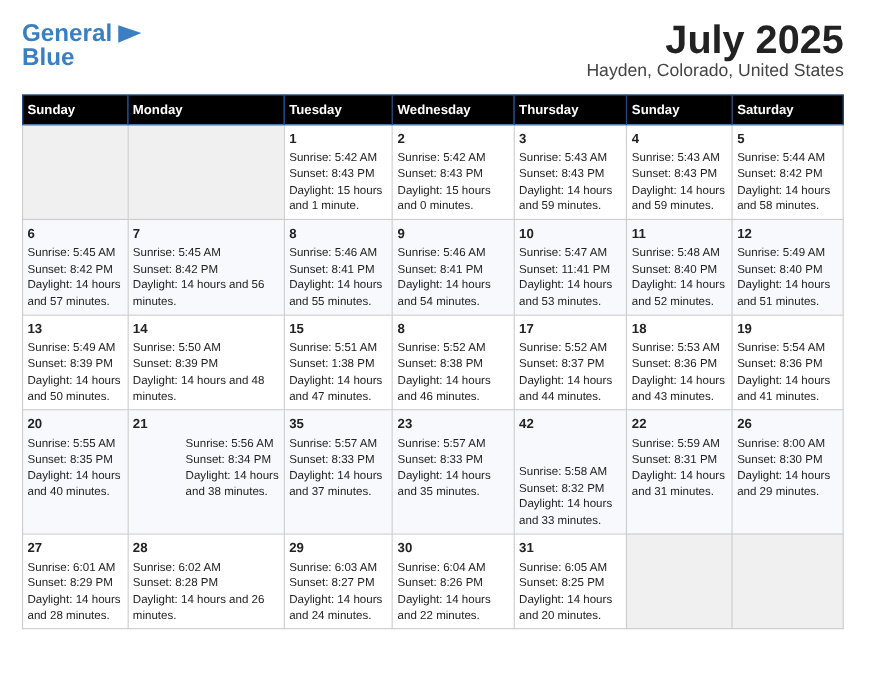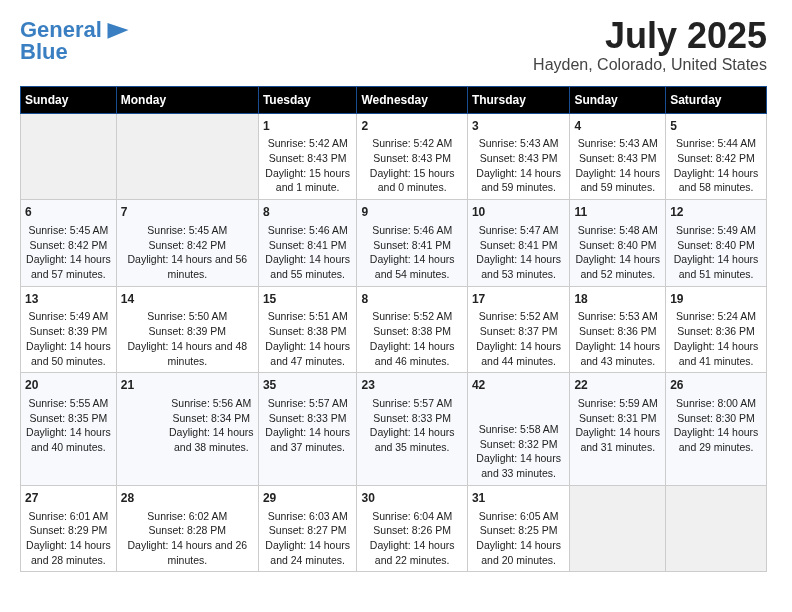--- a/index.html
+++ b/index.html
@@ -83,21 +83,20 @@
     }
     .day-num {
       font-weight: bold;
       font-size: 12px;
       display: block;
       margin-bottom: 2px;
     }
     .day-info {
       font-size: 10.5px;
       color: #222;
-      text-align: center;
     }
     td.empty {
       background: #f0f0f0 !important;
     }
   </style>
 </head>
 <body>
 
 <div class="page">
   <div class="header">
@@ -191,21 +190,21 @@
           </td>
           <td>
             <span class="day-num">9</span>
             <div class="day-info" style="white-space: pre-line;">Sunrise: 5:46 AM
 Sunset: 8:41 PM
 Daylight: 14 hours and 54 minutes.</div>
           </td>
           <td>
             <span class="day-num">10</span>
             <div class="day-info" style="white-space: pre-line;">Sunrise: 5:47 AM
-Sunset: 8:41 PM
+Sunset: 11:41 PM
 Daylight: 14 hours and 53 minutes.</div>
           </td>
           <td>
             <span class="day-num">11</span>
             <div class="day-info" style="white-space: pre-line;">Sunrise: 5:48 AM
 Sunset: 8:40 PM
 Daylight: 14 hours and 52 minutes.</div>
           </td>
           <td>
             <span class="day-num">12</span>
@@ -223,21 +222,21 @@
           </td>
           <td>
             <span class="day-num">14</span>
             <div class="day-info" style="white-space: pre-line;">Sunrise: 5:50 AM
 Sunset: 8:39 PM
 Daylight: 14 hours and 48 minutes.</div>
           </td>
           <td>
             <span class="day-num">15</span>
             <div class="day-info" style="white-space: pre-line;">Sunrise: 5:51 AM
-Sunset: 8:38 PM
+Sunset: 1:38 PM
 Daylight: 14 hours and 47 minutes.</div>
           </td>
           <td>
             <span class="day-num">8</span>
             <div class="day-info" style="white-space: pre-line;">Sunrise: 5:52 AM
 Sunset: 8:38 PM
 Daylight: 14 hours and 46 minutes.</div>
           </td>
           <td>
             <span class="day-num">17</span>
@@ -246,21 +245,21 @@
 Daylight: 14 hours and 44 minutes.</div>
           </td>
           <td>
             <span class="day-num">18</span>
             <div class="day-info" style="white-space: pre-line;">Sunrise: 5:53 AM
 Sunset: 8:36 PM
 Daylight: 14 hours and 43 minutes.</div>
           </td>
           <td>
             <span class="day-num">19</span>
-            <div class="day-info" style="white-space: pre-line;">Sunrise: 5:24 AM
+            <div class="day-info" style="white-space: pre-line;">Sunrise: 5:54 AM
 Sunset: 8:36 PM
 Daylight: 14 hours and 41 minutes.</div>
           </td>
         </tr>
         <tr>
           <td>
             <span class="day-num">20</span>
             <div class="day-info" style="white-space: pre-line;">Sunrise: 5:55 AM
 Sunset: 8:35 PM
 Daylight: 14 hours and 40 minutes.</div>

